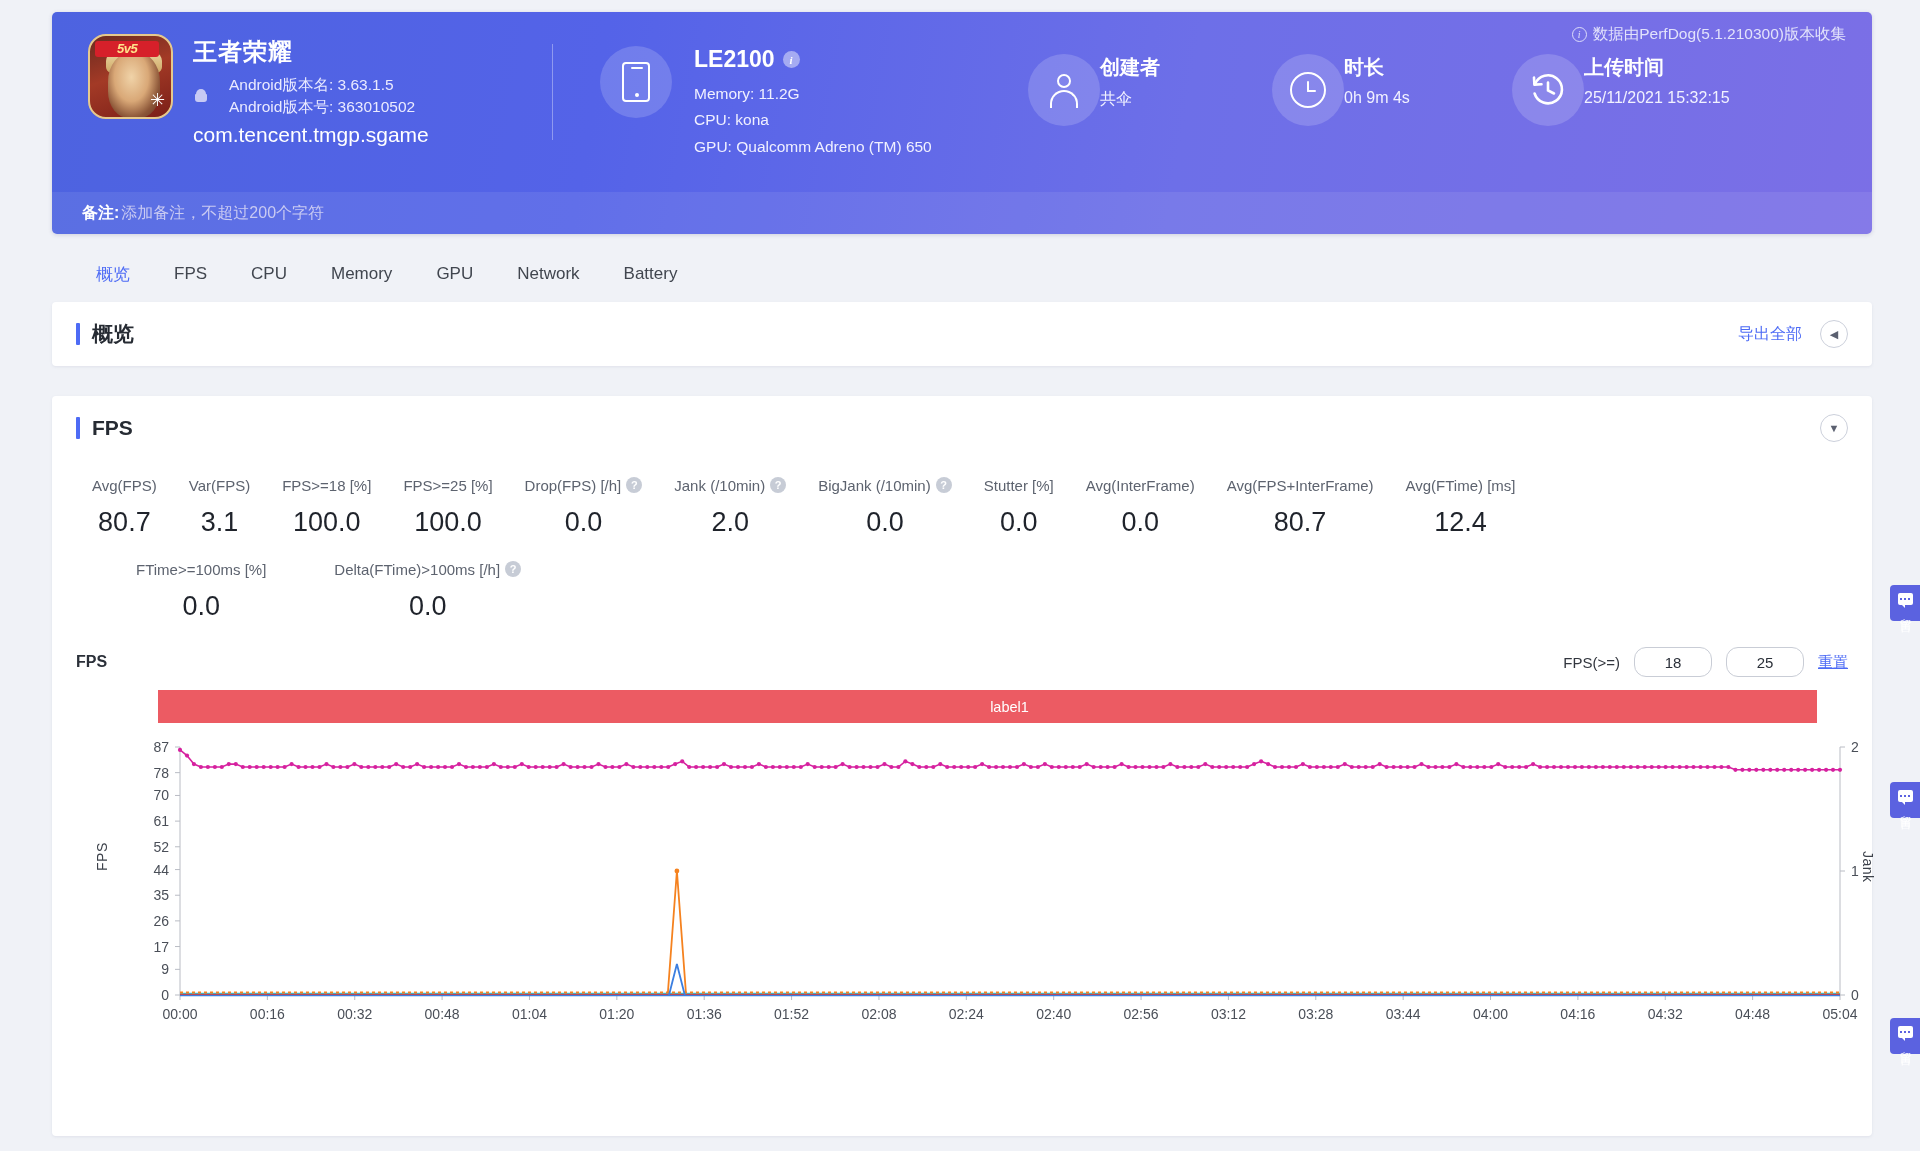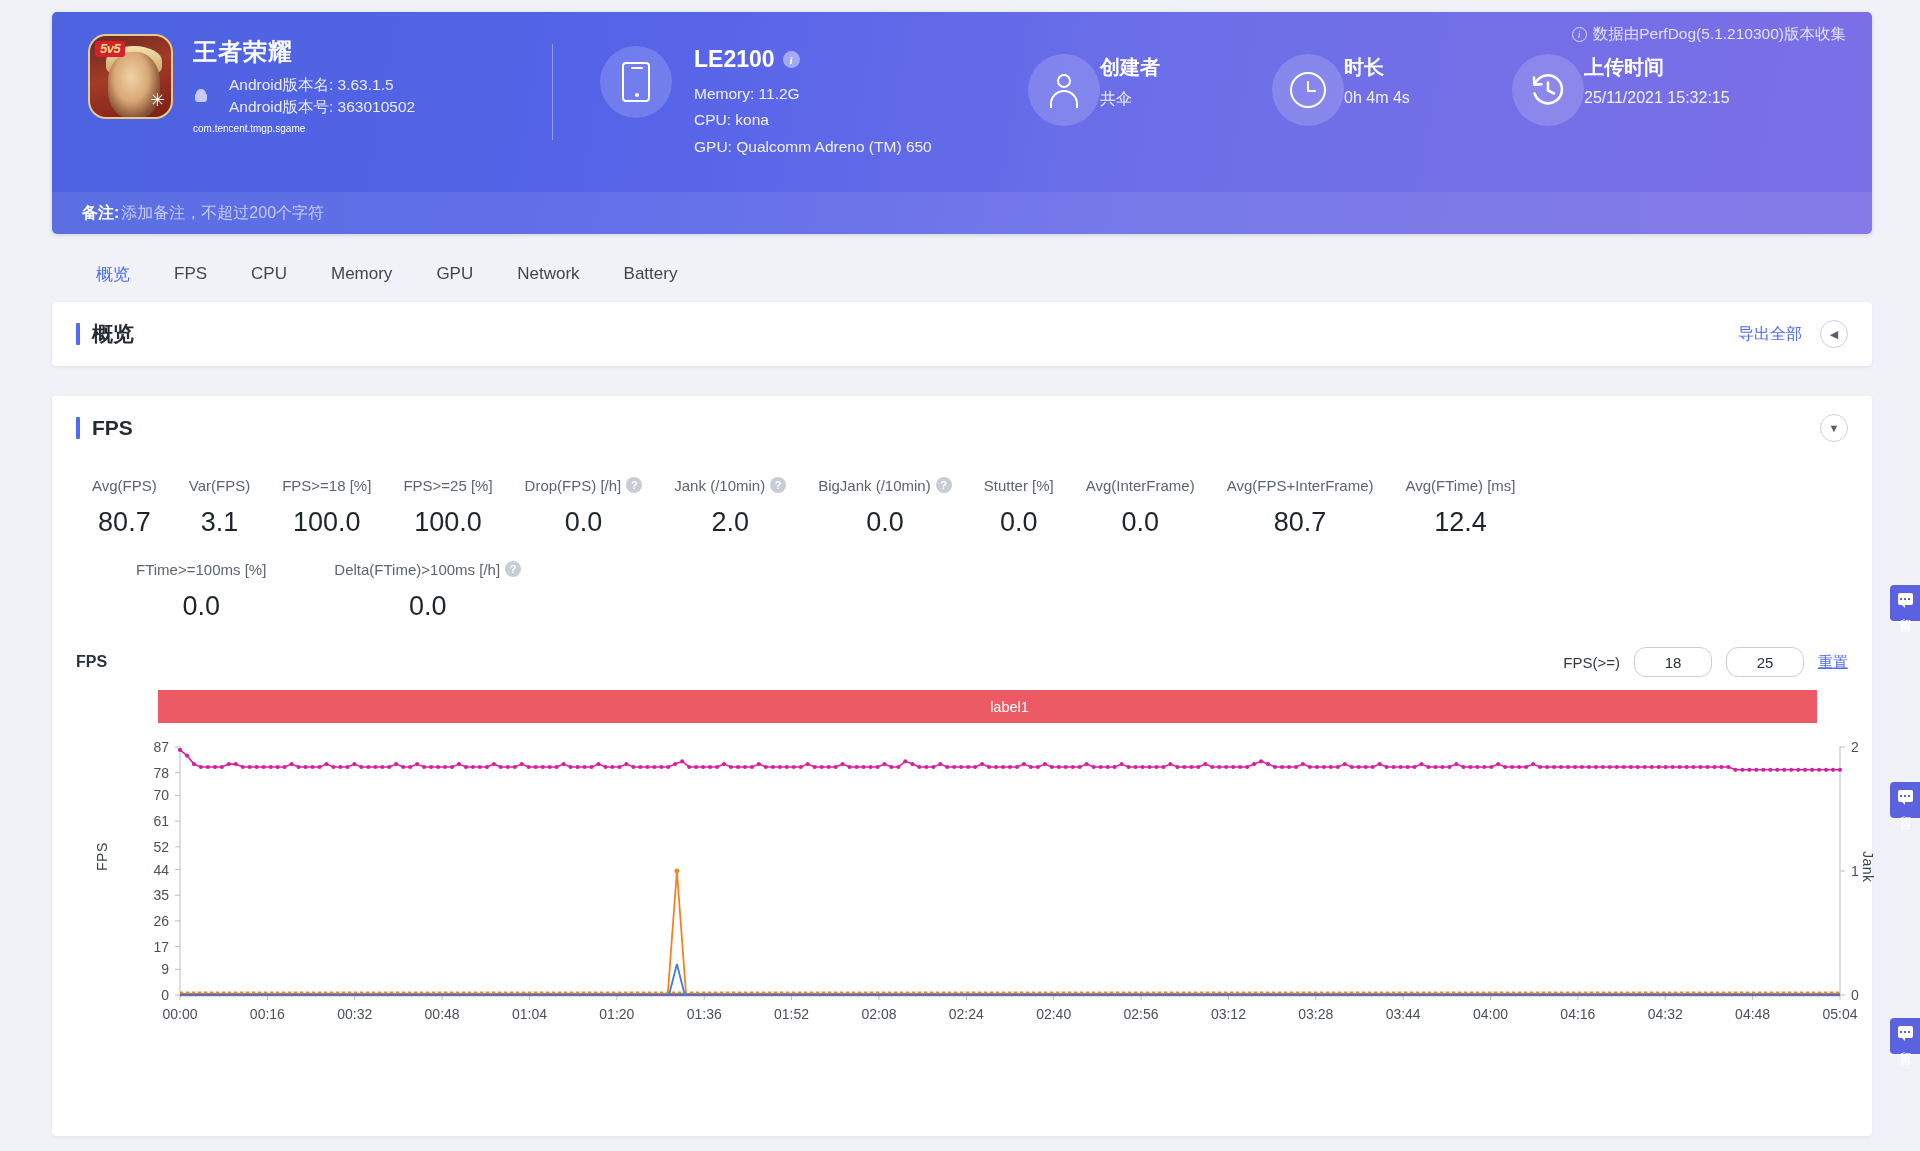--- a/index.html
+++ b/index.html
@@ -46,40 +46,40 @@
     background: radial-gradient(ellipse at 45% 38%, #f0d3a8 0%, #d9a877 42%, #8c5638 70%, #5e2f22 100%);
     border-radius: 45% 45% 40% 40%;
   }
   .app-icon .hair {
     position: absolute; left: 16px; top: 10px; width: 56px; height: 30px;
     background: linear-gradient(180deg, #f3e2b0, #c9a15d);
     border-radius: 50% 50% 30% 30%;
   }
   .app-icon .badge {
     position: absolute; left: 5px; top: 5px; background: #d6202a; color: #ffe38a;
-    font-size: 13px; font-weight: bold; font-style: italic; padding: 1px 5px;
+    font-size: 13px; font-weight: bold; font-style: italic; padding: 1px 22px;
     border-radius: 3px; line-height: 1.1; letter-spacing: -.5px;
   }
   .app-icon .star {
     position: absolute; right: 6px; bottom: 8px; color: #fff; font-size: 18px; line-height: 1;
   }
   .app-texts { padding-top: 2px; }
   .app-title { font-size: 24px; font-weight: bold; letter-spacing: 1px; margin-bottom: 6px; }
   .app-ver-row { display: flex; align-items: center; gap: 20px; }
   .android-icon { width: 16px; height: 16px; position: relative; flex: 0 0 16px; opacity: .85; }
   .android-icon .body {
     position: absolute; left: 2px; top: 6px; width: 12px; height: 8px;
     background: #dcdcf8; border-radius: 1px 1px 3px 3px;
   }
   .android-icon .head {
     position: absolute; left: 3px; top: 1px; width: 10px; height: 6px;
     background: #dcdcf8; border-radius: 5px 5px 0 0;
   }
   .app-vers { font-size: 15.5px; line-height: 1.45; color: #eaeaff; }
-  .app-pkg { font-size: 10px; color: #fff; margin-top: 4px; font-weight: 500; }
+  .app-pkg { font-size: 21px; color: #fff; margin-top: 4px; font-weight: 500; }
 
   .hdr-divider {
     position: absolute; left: 500px; top: 32px; width: 1px; height: 96px;
     background: rgba(255,255,255,.35);
   }
 
   
   .device-block { position: absolute; left: 548px; top: 34px; display: flex; gap: 22px; }
   .circle-icon {
     width: 72px; height: 72px; border-radius: 50%; background: rgba(255,255,255,.17);
@@ -296,21 +296,21 @@
           <div class="info-value">共伞</div>
         </div>
       </div>
 
       <div class="info-item info-dur">
         <div class="circle-icon">
           <span class="clock-glyph"></span>
         </div>
         <div>
           <div class="info-label">时长</div>
-          <div class="info-value">0h 4m 4s</div>
+          <div class="info-value">0h 9m 4s</div>
         </div>
       </div>
 
       <div class="info-item info-up">
         <div class="circle-icon">
           <span class="history-glyph">
             <svg viewBox="0 0 38 38" fill="none" stroke="#fff" stroke-width="2.6" stroke-linecap="round">
               <path d="M6 13 A14 14 0 1 1 5.6 22.5"></path>
               <path d="M5 6.5 L5.4 13.6 L12.5 13.2" stroke-linejoin="round"></path>
               <path d="M19 11.5 L19 19.5 L25 22.5"></path>

